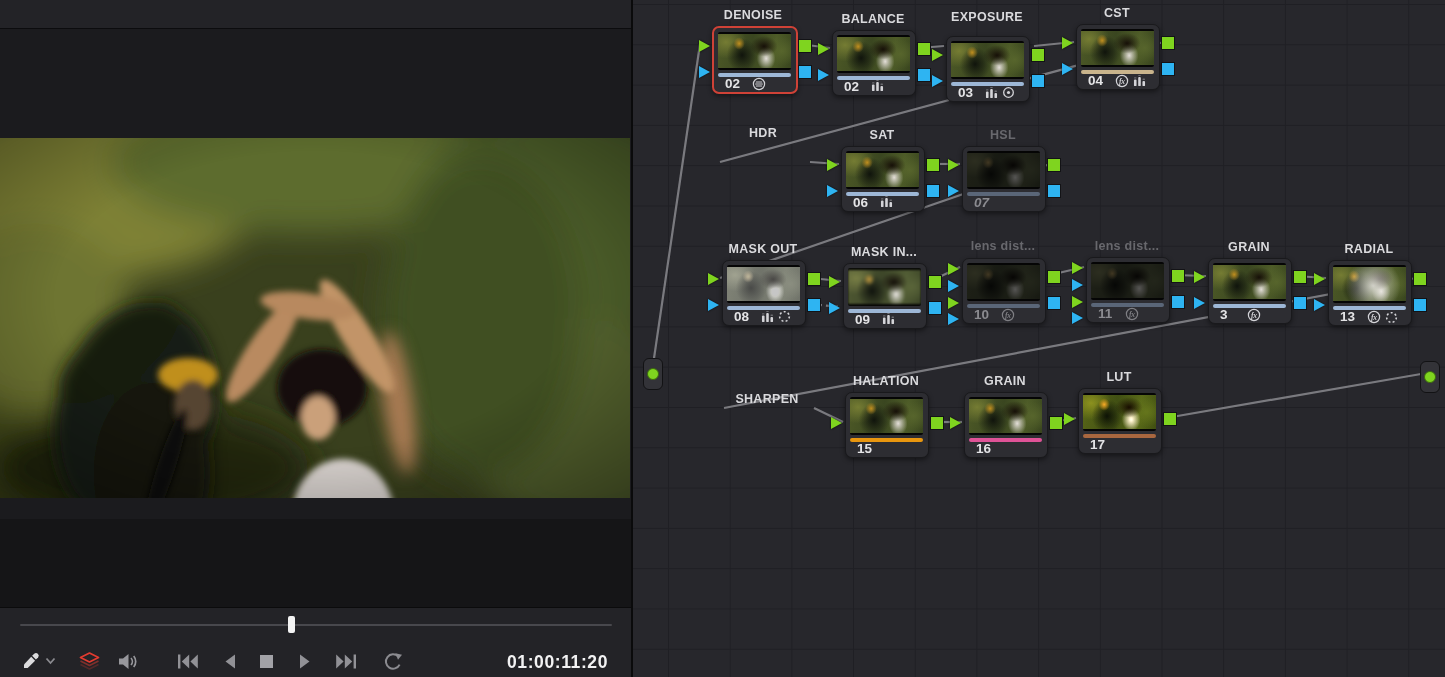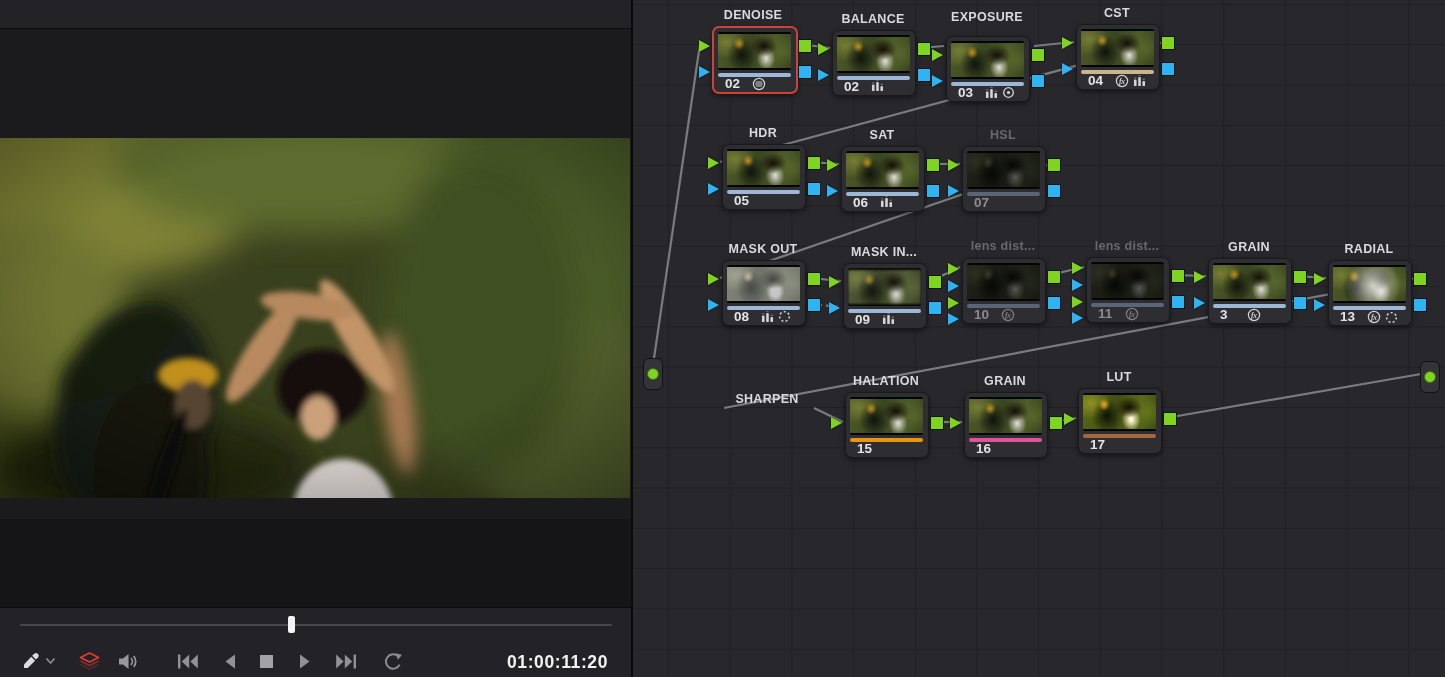--- a/index.html
+++ b/index.html
@@ -332,31 +332,20 @@
             </g>
           </svg>
         </span>
       </div>
       <div class="port port-tri" style="border-left-color: rgb(127, 212, 31); left: -15px; top: 11.5px;"></div>
       <div class="port port-tri" style="border-left-color: rgb(46, 180, 242); left: -15px; top: 37.5px;"></div>
       <div class="port port-sq" style="background: rgb(127, 212, 31); right: -16px; top: 11px;"></div>
       <div class="port port-sq" style="background: rgb(46, 180, 242); right: -16px; top: 37px;"></div>
     </div>
     <div class="node-label" style="left: 763px; top: 126px;">HDR</div>
-    <div class="node-box" style="left: 722px; top: 144px; pointer-events: auto;">
-      <div class="thumb-frame">
-        <div class="thumb"></div>
-      </div>
-      <div class="stripe" style="background: rgb(157, 183, 214);"></div>
-      <div class="node-num">05</div>
-      <div class="port port-tri" style="border-left-color: rgb(127, 212, 31); left: -15px; top: 11.5px;"></div>
-      <div class="port port-tri" style="border-left-color: rgb(46, 180, 242); left: -15px; top: 37.5px;"></div>
-      <div class="port port-sq" style="background: rgb(127, 212, 31); right: -16px; top: 11px;"></div>
-      <div class="port port-sq" style="background: rgb(46, 180, 242); right: -16px; top: 37px;"></div>
-    </div>
     <div class="node-label" style="left: 882px; top: 128px;">SAT</div>
     <div class="node-box" style="left: 841px; top: 146px; pointer-events: auto;">
       <div class="thumb-frame">
         <div class="thumb"></div>
       </div>
       <div class="stripe" style="background: rgb(157, 183, 214);"></div>
       <div class="node-num">06</div>
       <div class="node-icons">
         <span style="display: flex;">
           <svg viewBox="0 0 14 13" width="13" height="12">
@@ -370,21 +359,21 @@
             </g>
           </svg>
         </span>
       </div>
       <div class="port port-tri" style="border-left-color: rgb(127, 212, 31); left: -15px; top: 11.5px;"></div>
       <div class="port port-tri" style="border-left-color: rgb(46, 180, 242); left: -15px; top: 37.5px;"></div>
       <div class="port port-sq" style="background: rgb(127, 212, 31); right: -16px; top: 11px;"></div>
       <div class="port port-sq" style="background: rgb(46, 180, 242); right: -16px; top: 37px;"></div>
     </div>
     <div class="node-label disabled" style="left: 1003px; top: 128px;">HSL</div>
-    <div class="node-box" style="left: 962px; top: 146px; pointer-events: auto;">
+    <div class="node-box" style="left: 962px; top: 146px; pointer-events: auto; font-style: italic;">
       <div class="thumb-frame">
         <div class="thumb dim"></div>
       </div>
       <div class="stripe" style="background: rgb(90, 102, 120);"></div>
       <div class="node-num disabled">07</div>
       <div class="port port-tri" style="border-left-color: rgb(127, 212, 31); left: -15px; top: 11.5px;"></div>
       <div class="port port-tri" style="border-left-color: rgb(46, 180, 242); left: -15px; top: 37.5px;"></div>
       <div class="port port-sq" style="background: rgb(127, 212, 31); right: -16px; top: 11px;"></div>
       <div class="port port-sq" style="background: rgb(46, 180, 242); right: -16px; top: 37px;"></div>
     </div>

